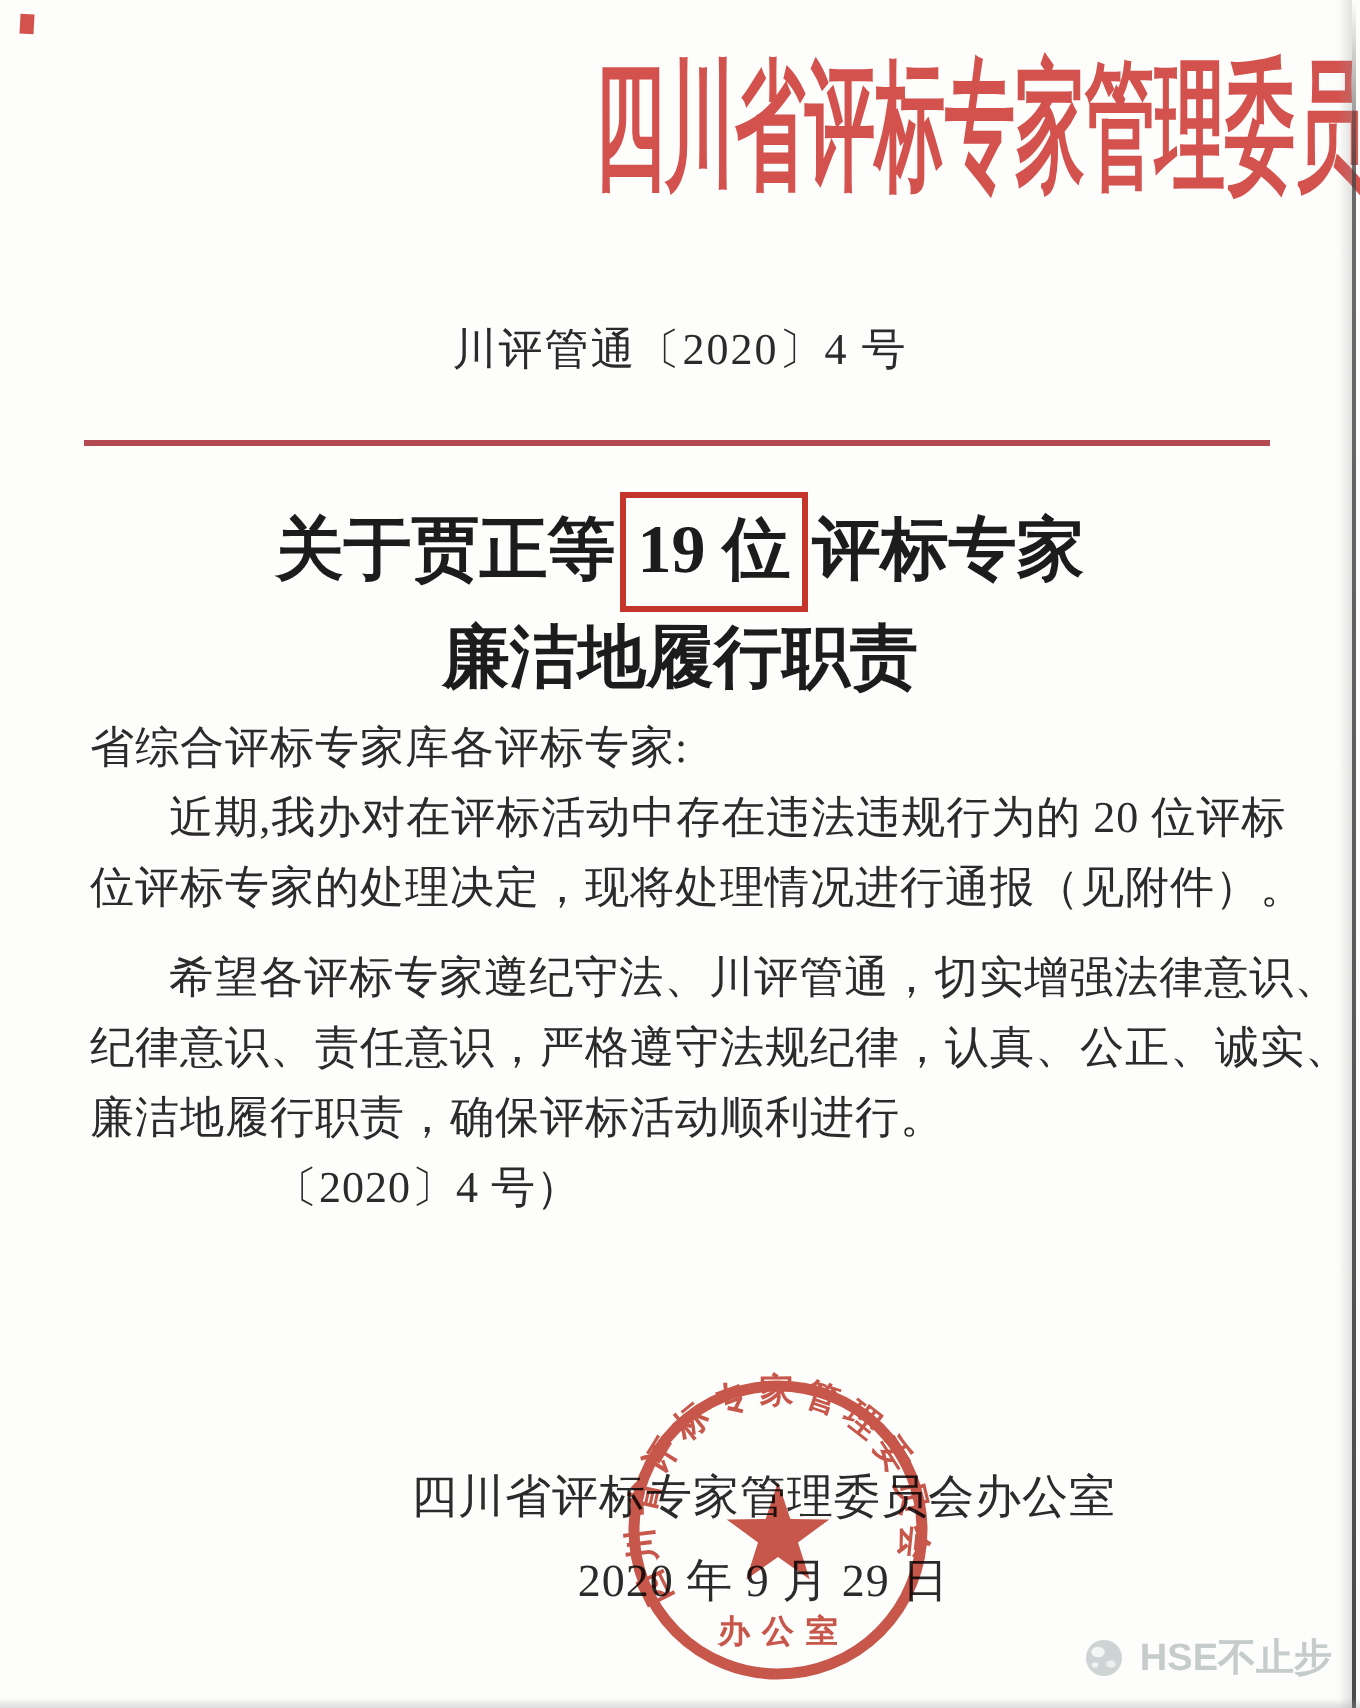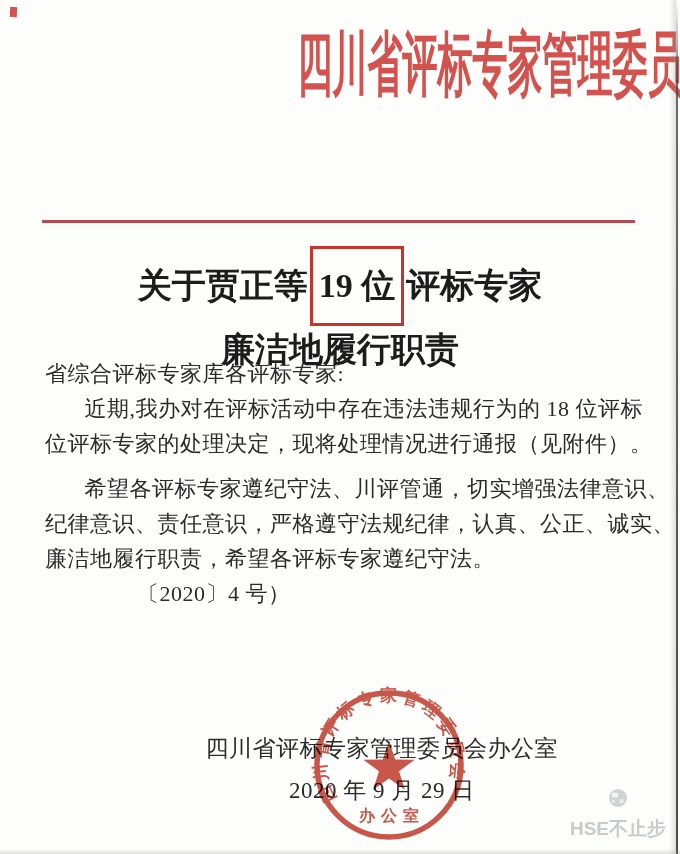--- a/index.html
+++ b/index.html
@@ -58,21 +58,21 @@
     position:absolute;top:220px;left:42px;width:593px;height:3px;
     background:var(--rule-red);
   }
   
   .doc-title{
     position:absolute;top:246px;left:0;right:0;text-align:center;
     font-size:34px;font-weight:bold;line-height:47px;color:#1c1c1c;
   }
   .hl-box{
     display:inline-block;border:3px solid var(--box-red);
-    padding:18px 6px;margin:0 2px;line-height:38px;vertical-align:baseline;
+    padding:8px 6px;margin:0 2px;line-height:38px;vertical-align:baseline;
   }
   
   .body-text{
     position:absolute;top:356px;left:45px;right:38px;
     font-size:22px;line-height:35px;letter-spacing:.5px;
   }
   .bline{white-space:nowrap;}
   .indent{text-indent:1.8em;}
   .para2-start{margin-top:10px;}
   .att-start{margin-top:35px;padding-left:40px;}
@@ -86,49 +86,50 @@
   
   .seal{
     position:absolute;left:306px;top:682px;width:166px;height:166px;
     mix-blend-mode:multiply;opacity:.85;
   }
   
   .watermark{
     position:absolute;right:14px;bottom:12px;
     display:flex;align-items:center;gap:7px;
     font-family:"Liberation Sans","DejaVu Sans",sans-serif;
-    font-size:19px;font-weight:bold;color:var(--wm-gray);flex-direction:column;
+    font-size:19px;font-weight:bold;color:var(--wm-gray);
   }
 </style>
 </head>
 <body>
 
 <div class="page">
 
   <div class="scan-artifact"></div>
 
   <div class="org-header">
     <span class="org-header-text">四川省评标专家管理委员会办公室文件</span>
   </div>
 
+  <div class="doc-number">川评管通〔2020〕4 号</div>
 
   <div class="red-rule"></div>
 
   <div class="doc-title">
     <div><span>关于贾正等</span><span class="hl-box">19 位</span><span>评标专家</span></div>
     <div>廉洁地履行职责</div>
   </div>
 
   <div class="body-text">
     <div class="bline">省综合评标专家库各评标专家:</div>
-    <div class="bline indent">近期,我办对在评标活动中存在违法违规行为的 18 位评标</div>
+    <div class="bline indent">近期,我办对在评标活动中存在违法违规行为的 20 位评标</div>
     <div class="bline">位评标专家的处理决定，现将处理情况进行通报（见附件）。</div>
     <div class="bline indent para2-start">希望各评标专家遵纪守法、川评管通，切实增强法律意识、</div>
     <div class="bline">纪律意识、责任意识，严格遵守法规纪律，认真、公正、诚实、</div>
-    <div class="bline">廉洁地履行职责，希望各评标专家遵纪守法。</div>
+    <div class="bline">廉洁地履行职责，确保评标活动顺利进行。</div>
     <div class="bline att-cont">〔2020〕4 号）</div>
   </div>
 
   <div class="sign-block">
     <div>四川省评标专家管理委员会办公室</div>
     <div class="sign-date">2020 年 9 月 29 日</div>
   </div>
 
   <svg class="seal" viewBox="-83 -83 166 166" xmlns="http://www.w3.org/2000/svg">
     <defs>

